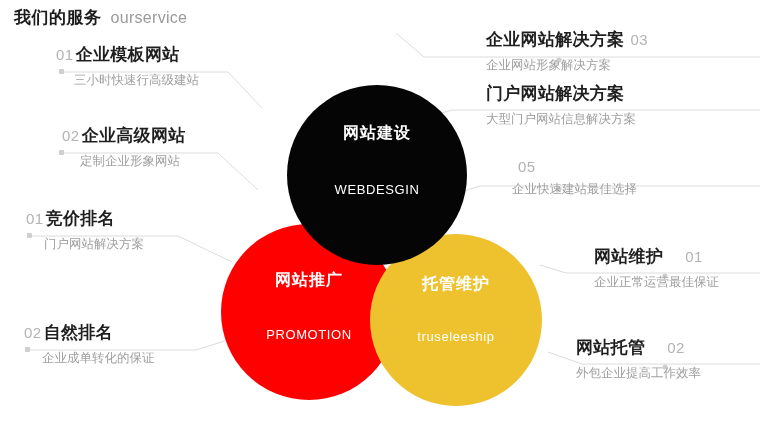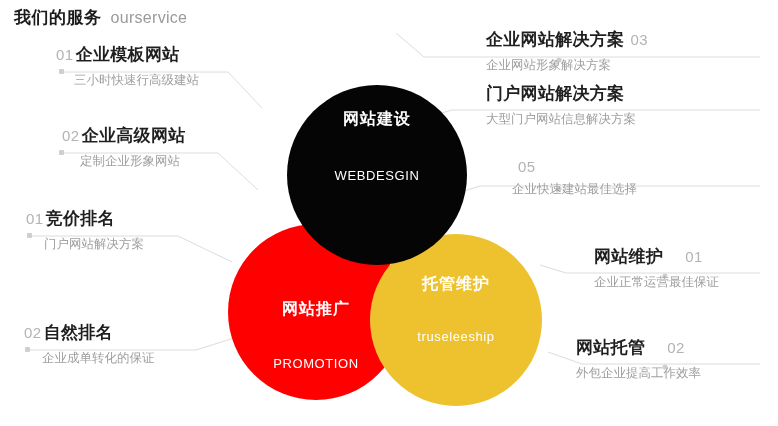--- a/index.html
+++ b/index.html
@@ -21,24 +21,24 @@
   
   #lines{position:absolute;left:0;top:0;width:778px;height:426px;}
 
   
   .circle{position:absolute;border-radius:50%;display:flex;flex-direction:column;
           align-items:center;justify-content:flex-start;}
   .circle .cn{color:#ffffff;font-weight:bold;letter-spacing:1px;}
   .circle .en{color:#ffffff;font-weight:normal;letter-spacing:.6px;}
 
   #c-black{width:180px;height:180px;left:287px;top:85px;background:#050505;z-index:5;}
-  #c-black .cn{font-size:16px;margin-top:24px;font-family:Liberation Serif, serif;}
+  #c-black .cn{font-size:16px;margin-top:38px;font-family:Liberation Serif, serif;}
   #c-black .en{font-size:13px;margin-top:38px;}
 
-  #c-red{width:176px;height:176px;left:228px;top:224px;background:#ff0000;z-index:3;justify-content:center;}
+  #c-red{width:176px;height:176px;left:221px;top:224px;background:#ff0000;z-index:3;}
   #c-red .cn{font-size:16px;margin-top:46px;}
   #c-red .en{font-size:13px;margin-top:36px;}
 
   #c-yellow{width:172px;height:172px;left:370px;top:234px;background:#eec22e;z-index:4;}
   #c-yellow .cn{font-size:16px;margin-top:40px;}
   #c-yellow .en{font-size:13px;margin-top:34px;}
 
   
   .item{position:absolute;z-index:6;}
   .item .row{display:flex;align-items:baseline;white-space:nowrap;}

